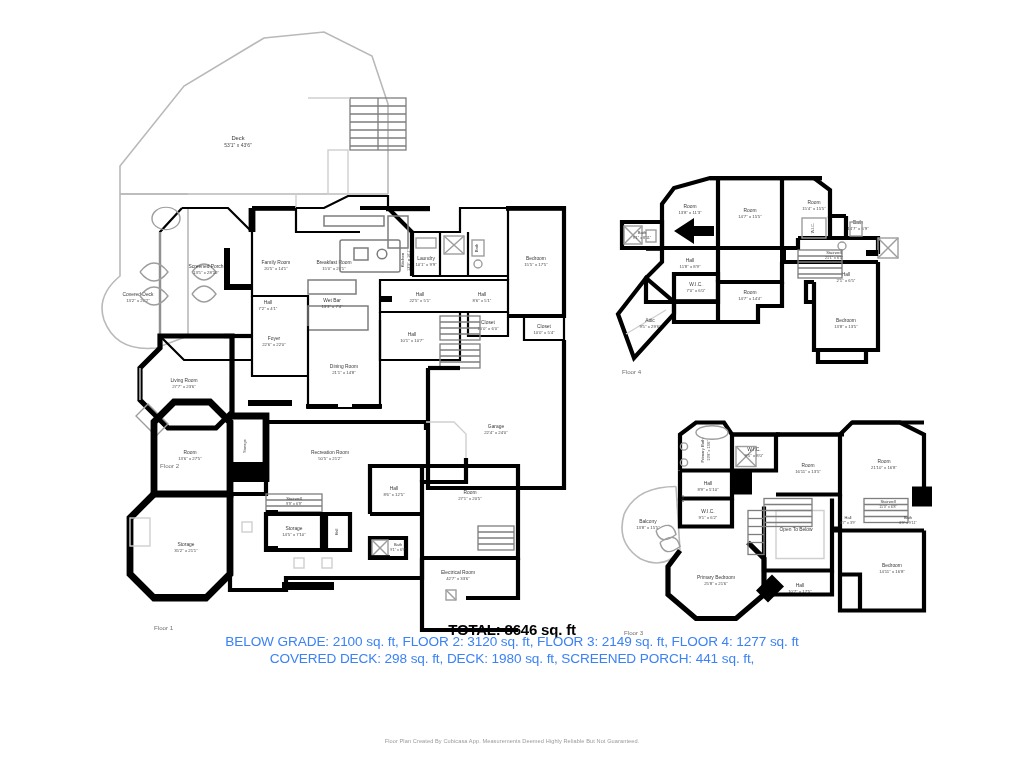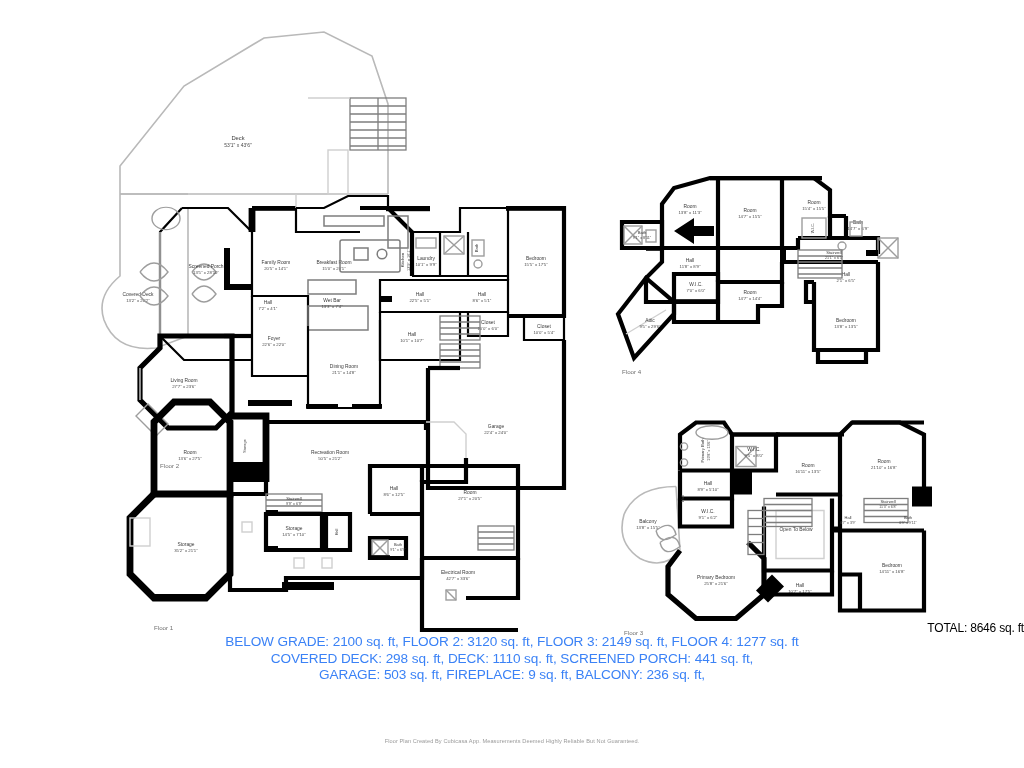--- a/index.html
+++ b/index.html
@@ -17,22 +17,22 @@
   .summary{
     position:absolute;left:0;right:0;top:634px;
     text-align:center;
     font-size:13.6px;line-height:16.6px;letter-spacing:-0.1px;
     color:#3b82f6;
   }
   .summary div{white-space:nowrap;}
 
   .total-banner{
     position:absolute;left:0;right:0;top:621px;
-    text-align:right;
-    font-size:12px;font-weight:normal;color:#000;
+    text-align:center;
+    font-size:15px;font-weight:bold;color:#000;
     letter-spacing:-0.2px;
   }
 
   .footer{
     position:absolute;left:0;right:0;top:738px;
     text-align:center;
     font-size:5.6px;color:#9a9a9a;letter-spacing:.1px;
   }
 
   
@@ -496,19 +496,18 @@
       <text class="flab" x="8" y="108">Floor 3</text>
     </svg>
   </div>
 
   <div class="total-banner">
     <span>TOTAL: 8646 sq. ft</span>
   </div>
 
   <div class="summary">
     <div>BELOW GRADE: 2100 sq. ft, FLOOR 2: 3120 sq. ft, FLOOR 3: 2149 sq. ft, FLOOR 4: 1277 sq. ft</div>
-    <div>COVERED DECK: 298 sq. ft, DECK: 1110 sq. ft, SCREENED PORCH: 441 sq. ft,</div>
-    <div>GARAGE: 503 sq. ft, FIREPLACE: 9 sq. ft, BALCONY: 236 sq. ft,</div>
+    <div>COVERED DECK: 298 sq. ft, DECK: 1980 sq. ft, SCREENED PORCH: 441 sq. ft,</div>
   </div>
 
   <div class="footer">Floor Plan Created By Cubicasa App. Measurements Deemed Highly Reliable But Not Guaranteed.</div>
 
 </div>
 
 </body></html>

